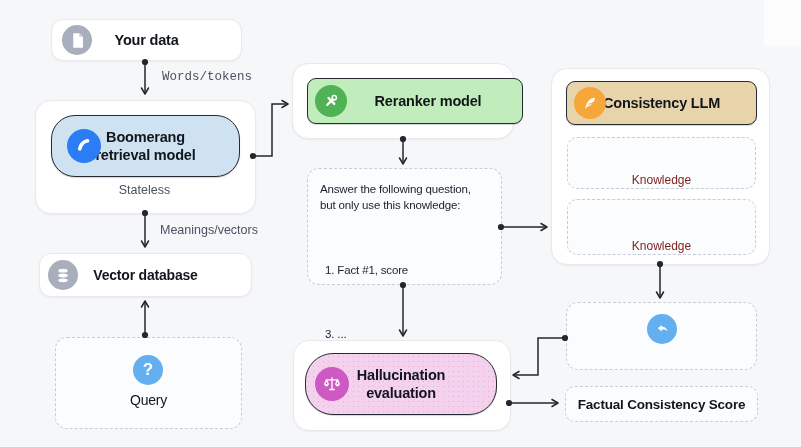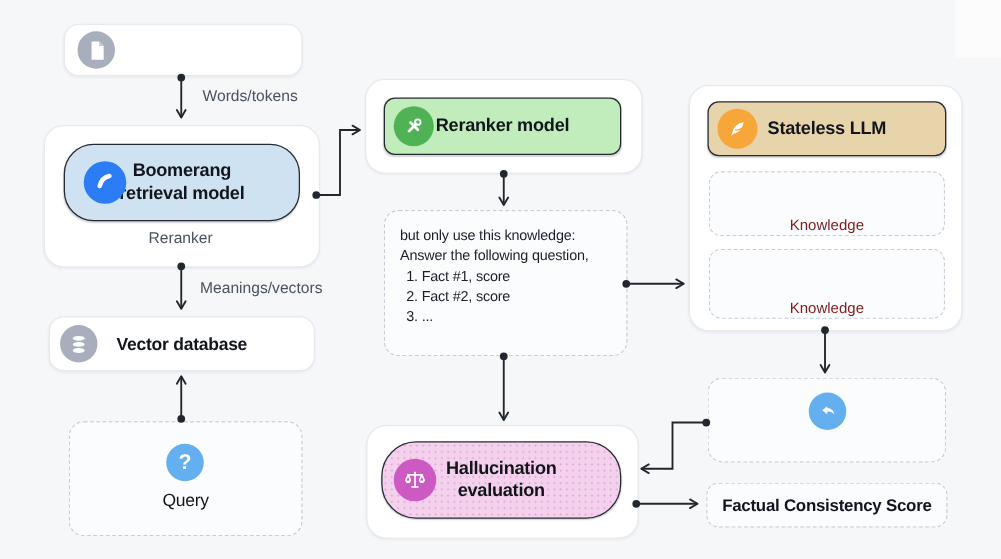--- a/index.html
+++ b/index.html
@@ -21,21 +21,21 @@
   .dashed{
     position:absolute;background:#fbfcfd;
     border:1.5px dashed #c7ccd6;border-radius:12px;
   }
   
   .pill{
     position:absolute;border:1.5px solid #262b33;border-radius:9px;
     box-shadow:0 1px 1px rgba(16,24,40,.18);
   }
   .pill-blue{background:#cee2f1;border-radius:24px;}
-  .pill-green{background:#c0edbb;}
+  .pill-green{background:#c0edbb;padding-left:26px;}
   .pill-tan{background:#e8d4aa;}
   .pill-pink{
     background:#f4d2ed;
     background-image:radial-gradient(circle,#e5aedb 0.8px,transparent 1px);
     background-size:5px 5px;
   }
   .circle{
     position:absolute;border-radius:50%;
     display:flex;align-items:center;justify-content:center;
   }
@@ -55,21 +55,21 @@
     position:absolute;font-size:12.5px;color:#4a5260;white-space:nowrap;
   }
   .caption{
     position:absolute;font-size:12.5px;color:#4a5260;text-align:center;
   }
   .prompt-text{
     position:absolute;left:320px;top:181px;width:172px;
     font-size:11.5px;line-height:16.3px;color:#1a202a;letter-spacing:-0.15px;
   }
   .prompt-text .bold{font-weight:700;}
-  .prompt-text .indent{padding-left:5px;}
+  .prompt-text .indent{padding-left:5px;margin-top:48px;}
   .kn{
     display:flex;flex-direction:column;align-items:center;justify-content:flex-end;
     font-size:12px;line-height:16.5px;color:#7f1d1d;text-align:center;
   }
   .node-label{
     position:absolute;width:100%;text-align:center;
     font-size:14px;font-weight:500;color:#12161c;letter-spacing:-0.2px;
   }
   .fcs-label{
     display:flex;align-items:center;justify-content:center;height:100%;
@@ -83,35 +83,36 @@
 
 <div class="abs" style="left:764px;top:0;width:37px;height:46px;background:#fcfcfd;"></div>
 
 <div class="card" style="left:51px;top:19px;width:189px;height:40px;">
   <span class="circle c-gray" style="left:10px;top:5px;width:30px;height:30px;">
     <svg width="15" height="17" viewBox="0 0 24 28">
       <path d="M5 2h10l6 6v18H5z" fill="#ffffff"></path>
       <path d="M15 2l6 6h-6z" fill="#c6cbd4"></path>
     </svg>
   </span>
+  <div class="node-label" style="top:12px;font-weight:700;font-size:14.5px;">Your data</div>
 </div>
 
 <div class="card big" style="left:35px;top:100px;width:219px;height:112px;"></div>
 <div class="pill pill-blue center-v" style="left:51px;top:115px;width:187px;height:60px;">
   <span class="circle c-blue" style="left:15px;top:13px;width:34px;height:34px;">
     <svg width="20" height="20" viewBox="0 0 24 24">
       <path d="M16.2 5.8 C 11.2 6.9 8.1 10 6.9 15.4" fill="none" stroke="#ffffff" stroke-width="4.4" stroke-linecap="round"></path>
     </svg>
   </span>
   <div class="title two-line">
     <span>Boomerang</span><br>
     <span>retrieval model</span>
   </div>
 </div>
-<div class="caption" style="left:35px;top:183px;width:219px;">Reranker</div>
+<div class="caption" style="left:35px;top:183px;width:219px;">Stateless</div>
 
 <div class="card" style="left:39px;top:253px;width:211px;height:42px;">
   <span class="circle c-gray" style="left:8px;top:6px;width:30px;height:30px;">
     <svg width="16" height="17" viewBox="0 0 24 26">
       <g fill="#ffffff">
         <ellipse cx="12" cy="5.6" rx="7.2" ry="3"></ellipse>
         <ellipse cx="12" cy="13" rx="7.2" ry="3"></ellipse>
         <ellipse cx="12" cy="20.4" rx="7.2" ry="3"></ellipse>
       </g>
     </svg>
@@ -135,24 +136,23 @@
         <path d="M8.6 8 L16.4 15.8"></path>
       </g>
       <circle cx="16.3" cy="7.6" r="2.9" stroke="#ffffff" stroke-width="2" fill="none"></circle>
     </svg>
   </span>
   <div class="title">Reranker model</div>
 </div>
 
 <div class="dashed" style="left:307px;top:168px;width:193px;height:115px;"></div>
 <div class="prompt-text">
+  <div>Answer the following question,</div>
   <div>but only use this knowledge:</div>
-  <div>Answer the following question,</div>
   <div class="indent">1. Fact #1, score</div>
-  <div class="indent">2. Fact #2, score</div>
   <div class="indent">3. ...</div>
 </div>
 
 <div class="card big" style="left:293px;top:340px;width:216px;height:89px;"></div>
 <div class="pill pill-pink center-v" style="left:305px;top:353px;width:190px;height:60px;border-radius:28px;">
   <span class="circle c-magenta" style="left:9px;top:13px;width:34px;height:34px;">
     <svg width="20" height="20" viewBox="0 0 24 24">
       <g stroke="#ffffff" stroke-width="1.6" stroke-linecap="round" fill="none">
         <path d="M12 4.6v14"></path>
         <path d="M5.4 7h13.2"></path>
@@ -171,42 +171,42 @@
 </div>
 
 <div class="card big" style="left:551px;top:68px;width:217px;height:195px;"></div>
 <div class="pill pill-tan center-v" style="left:566px;top:81px;width:189px;height:42px;">
   <span class="circle c-orange" style="left:7px;top:5px;width:32px;height:32px;">
     <svg width="19" height="19" viewBox="0 0 24 24">
       <path d="M17.6 4.8c-6 .9-9.5 4-11.2 9.6l-1.6 4 3.4-2.3c5.5-1.7 8.3-5.5 9.4-11.3z" fill="#ffffff"></path>
       <path d="M8.8 12.6c2.7.4 5-.3 6.9-2.1" stroke="#f7a73a" stroke-width="1.3" fill="none"></path>
     </svg>
   </span>
-  <div class="title">Stateless LLM</div>
+  <div class="title">Consistency LLM</div>
 </div>
 <div class="dashed kn" style="left:567px;top:137px;width:187px;height:50px;border-radius:10px;">
   <span>Knowledge</span>
 </div>
 <div class="dashed kn" style="left:567px;top:199px;width:187px;height:54px;border-radius:10px;">
   <span>Knowledge</span>
 </div>
 
 <div class="dashed" style="left:566px;top:302px;width:189px;height:66px;">
   <span class="circle c-sky" style="left:80px;top:11px;width:30px;height:30px;">
     <svg width="17" height="17" viewBox="0 0 24 24">
       <path d="M11 5.6 L5.4 10.2l5.6 4.5v-3c3.8-.1 6.3 1 8 3.3-.4-4.4-3.2-7.1-8-7.4V5.6z" fill="#ffffff"></path>
     </svg>
   </span>
 </div>
 
 <div class="dashed" style="left:565px;top:386px;width:191px;height:34px;border-radius:10px;">
   <div class="fcs-label">Factual Consistency Score</div>
 </div>
 
-<div class="small-label" style="left:162px;top:70px;">Words/tokens</div>
+<div class="small-label" style="left:162px;top:70px;font-family:Liberation Mono, monospace;">Words/tokens</div>
 <div class="small-label" style="left:160px;top:223px;">Meanings/vectors</div>
 
 <svg class="connectors" width="801" height="447" viewBox="0 0 801 447">
   <defs>
     <marker id="ah" markerWidth="11" markerHeight="11" refX="8" refY="5" orient="auto" markerUnits="userSpaceOnUse">
       <path d="M2 1.5 L8 5 L2 8.5" fill="none" stroke="#22272e" stroke-width="1.5" stroke-linecap="round" stroke-linejoin="round"></path>
     </marker>
   </defs>
   <g stroke="#22272e" stroke-width="1.5" fill="none">
     <path d="M145 62 L145 94" marker-end="url(#ah)"></path>

